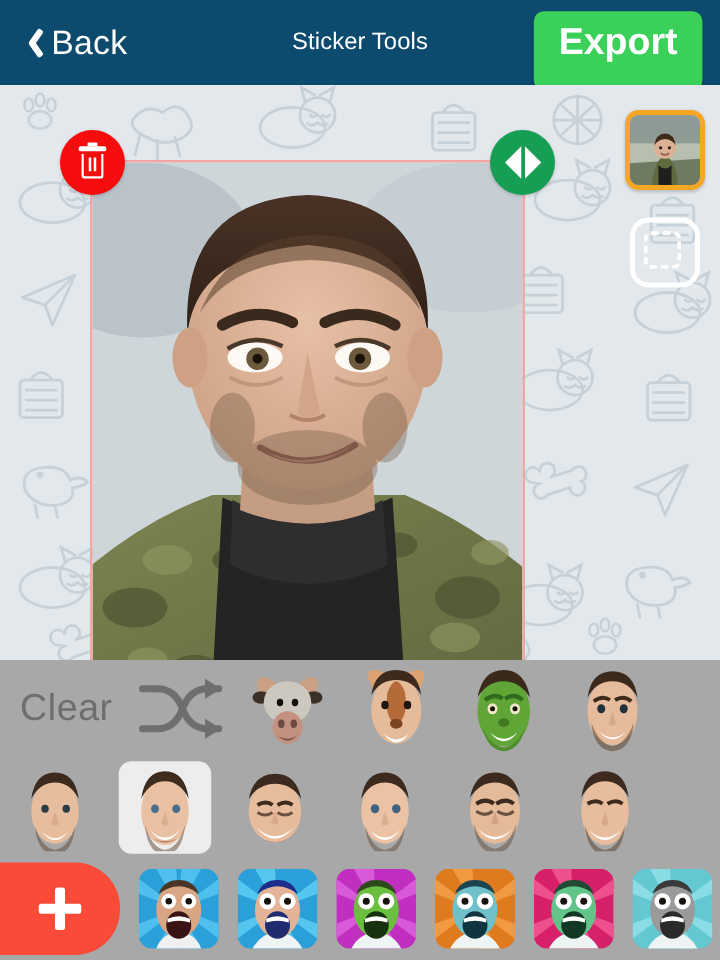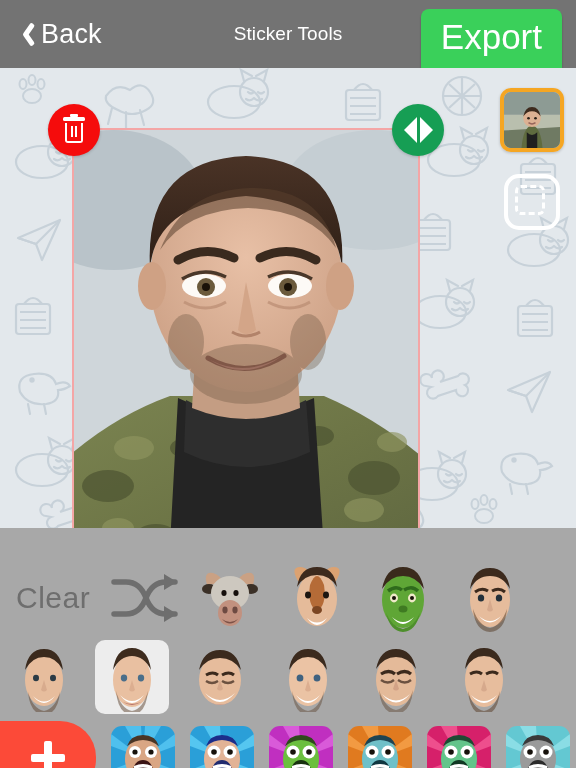--- a/index.html
+++ b/index.html
@@ -7,21 +7,21 @@
   body {
     font-family:"Liberation Sans", sans-serif;
     background:#a8a8a8;
     -webkit-font-smoothing:antialiased;
   }
   #app { position:relative; width:576px; height:768px; overflow:hidden; }
 
   
   .header {
     position:absolute; top:0; left:0; width:576px; height:68px;
-    background:#737373;
+    background:#0c4a6e;
     display:flex; align-items:center;
   }
   .back-btn {
     display:flex; align-items:center; gap:9px;
     margin-left:16px; cursor:pointer;
   }
   .chev {
     width:16px; height:26px; position:relative; flex:none;
   }
   .chev::before, .chev::after {
@@ -31,21 +31,21 @@
   .chev::before { top:0; transform:rotate(35deg); transform-origin:bottom center; }
   .chev::after  { top:12px; transform:rotate(-35deg); transform-origin:top center; }
   .back-label { color:#fff; font-size:27px; letter-spacing:.2px; }
   .title {
     position:absolute; left:0; width:576px; text-align:center;
     color:#fff; font-size:19px; letter-spacing:.1px;
   }
   .export-btn {
     position:absolute; right:14px; top:9px;
     background:#3ad05a; color:#fff;
-    font-size:35px; font-weight:normal;
+    font-size:30px; font-weight:bold;
     padding:10px 20px 23px; border-radius:8px;
     box-shadow:0 2px 2px rgba(0,0,0,.28);
     cursor:pointer; line-height:1;
   }
 
   
   .canvas {
     position:absolute; top:68px; left:0; width:576px; height:460px;
     background:#e3e8ec; overflow:hidden;
   }
@@ -107,21 +107,21 @@
   .crop-tool .dashes {
     position:absolute; left:7px; top:7px; width:30px; height:30px;
     border:3.5px dashed #fff; border-radius:6px;
   }
 
   
   .panel {
     position:absolute; top:528px; left:0; width:576px; height:240px;
     background:#a8a8a8;
   }
-  .row { position:absolute; left:0; width:533px; display:flex; align-items:center;margin-top:31px; }
+  .row { position:absolute; left:0; width:533px; display:flex; align-items:center; }
   .row1 { top:0; height:78px; }
   .row2 { top:78px; height:80px; }
   .row3 { top:158px; height:82px; }
 
   .clear-label {
     width:108px; text-align:center; color:#6e6e6e;
     font-size:30px; letter-spacing:.5px; cursor:pointer;
   }
   .shuffle { width:82px; display:flex; justify-content:center; cursor:pointer; }
 

